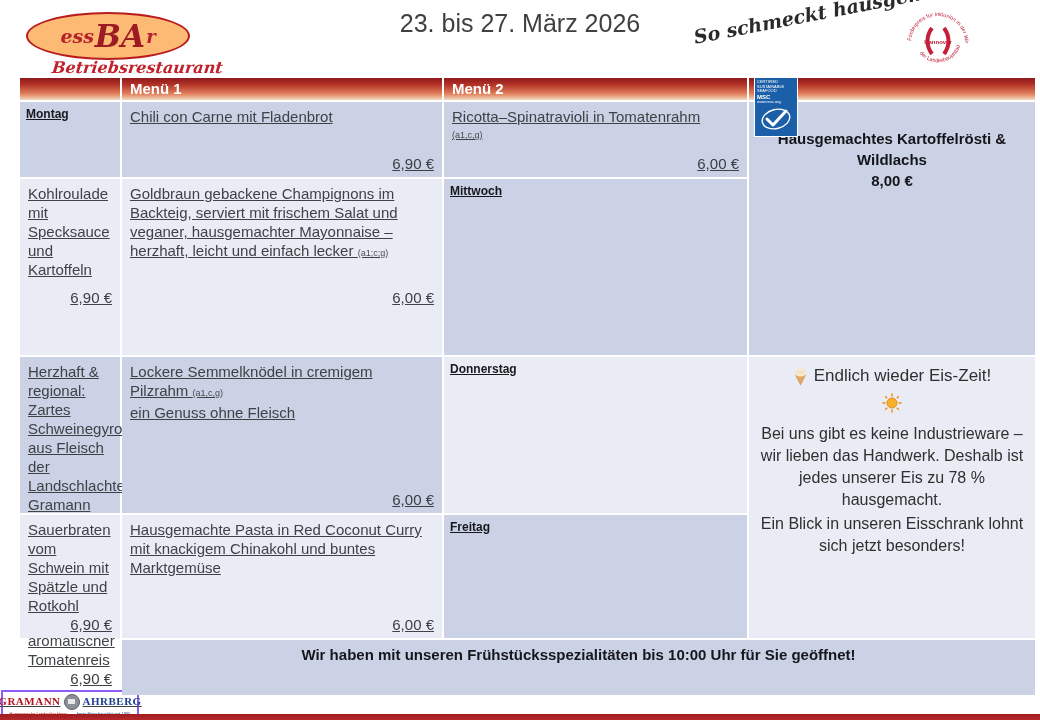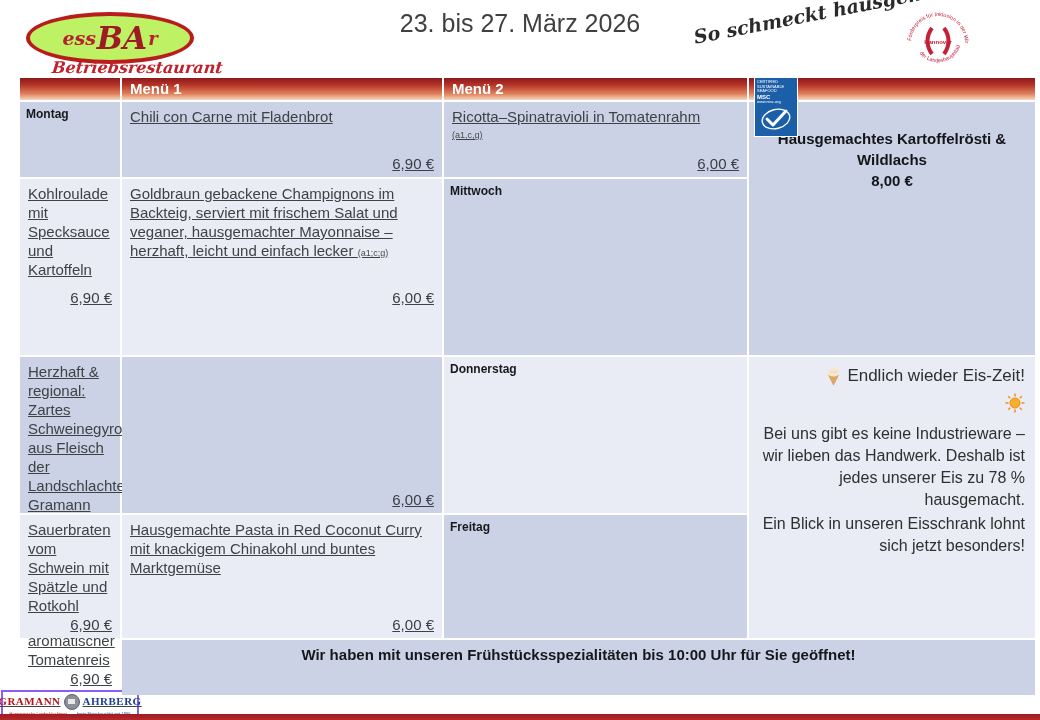--- a/index.html
+++ b/index.html
@@ -1,21 +1,21 @@
 <!DOCTYPE html>
 <html><head>
 <meta charset="utf-8">
 <style>
   html,body{margin:0;padding:0;}
   body{width:1040px;height:720px;background:#ffffff;font-family:"Liberation Sans",sans-serif;position:relative;overflow:hidden;}
   .page{position:absolute;inset:0;}
 
   
   .brand{position:absolute;left:22px;top:10px;width:175px;height:66px;}
-  .brand-ellipse{position:absolute;left:4px;top:2px;width:160px;height:44px;border:4px solid #b91c1c;border-radius:50%;display:flex;align-items:center;justify-content:center;background:#bef264;}
+  .brand-ellipse{position:absolute;left:4px;top:2px;width:160px;height:44px;border:2px solid #b91c1c;border-radius:50%;display:flex;align-items:center;justify-content:center;background:#fdba74;}
   .script{font-family:"DejaVu Serif",serif;font-style:italic;font-weight:bold;}
   .brand-ess{color:#b5212c;font-size:19px;}
   .brand-ba{color:#9c1b24;font-size:31px;line-height:1;margin:0 1px;}
   .brand-r{color:#b5212c;font-size:18px;}
   .brand-sub{position:absolute;left:30px;top:48px;color:#c0212c;font-size:16px;white-space:nowrap;transform:skewX(-6deg);}
 
   .title-block{position:absolute;left:330px;top:8px;width:380px;text-align:center;color:#404040;}
   .title-line1{font-size:26px;line-height:31px;}
   .title-ba{font-family:"DejaVu Serif",serif;font-style:italic;font-weight:bold;color:#cc1111;}
   .title-line2{font-size:25px;line-height:30px;}
@@ -26,42 +26,42 @@
 
   
   .menu-grid{position:absolute;left:20px;top:78px;display:grid;
     grid-template-columns:100px 320px 303px 286px;
     grid-template-rows:22px 75px 176px 156px 123px 55px;
     gap:2px;}
   .hdr{background:linear-gradient(180deg,#8c191c 0%,#b33226 30%,#e0815c 72%,#f6d9c0 100%);color:#ffffff;font-weight:bold;font-size:15px;line-height:22px;padding-left:8px;box-sizing:border-box;}
   .hdr.empty{padding:0;}
   .band-dark{background:#cbd2e6;}
   .band-light{background:#eaecf5;}
-  .day-cell{font-size:12px;font-weight:bold;color:#17181c;padding:5px 4px 0 6px;box-sizing:border-box;}
+  .day-cell{font-size:12px;font-weight:bold;color:#17181c;padding:5px 4px 0 6px;box-sizing:border-box;text-decoration:underline;}
   .menu-cell{box-sizing:border-box;padding:5px 8px 4px 8px;display:flex;flex-direction:column;color:#3f4245;font-size:15px;line-height:19px;text-decoration:underline;}
   .menu-cell .price{margin-top:auto;text-align:right;font-size:15px;color:#3a3d42;}
   .allergen{font-size:9px;color:#4a4a4a;}
   .pad-btm{padding-bottom:48px;}
 
   
   .gramann{align-self:center;margin-top:2px;background:#ffffff;width:134px;height:30px;display:flex;flex-direction:column;align-items:center;justify-content:center;border:2px solid #8b5cf6;}
   .gramann-row{display:flex;align-items:center;gap:3px;}
   .gramann-left{color:#b5141c;font-family:"Liberation Serif",serif;font-weight:bold;font-size:11px;letter-spacing:.5px;}
   .gramann-right{color:#1d3f8f;font-family:"Liberation Serif",serif;font-weight:bold;font-size:11px;letter-spacing:.5px;}
   .gramann-em{width:14px;height:14px;border-radius:50%;background:#8a8f98;border:1px solid #5c616b;display:flex;align-items:center;justify-content:center;}
   .gramann-em span{display:block;width:7px;height:5px;background:#e8e8e8;}
   .gramann-subs{display:flex;gap:10px;font-size:4px;line-height:5px;}
   .gramann-subs .s1{color:#b5141c;}
   .gramann-subs .s2{color:#1d3f8f;}
 
   
   .special-cell{grid-column:4;grid-row:2/4;box-sizing:border-box;padding:26px 10px 6px 10px;text-align:center;color:#2b2d33;font-size:15px;line-height:21px;}
   .special-title{font-weight:bold;color:#141519;}
   .special-price{font-weight:bold;color:#141519;margin-top:0px;}
-  .eis-cell{grid-column:4;grid-row:4/6;box-sizing:border-box;padding:8px 10px 6px 10px;text-align:right;color:#2f2f2f;font-size:16px;line-height:22px;}
+  .eis-cell{grid-column:4;grid-row:4/6;box-sizing:border-box;padding:8px 10px 6px 10px;text-align:center;color:#2f2f2f;font-size:16px;line-height:22px;}
   .eis-title{font-size:17px;display:inline-flex;align-items:center;gap:6px;}
   .eis-sun{margin:1px auto 4px auto;}
   .eis-body{margin-top:2px;}
 
   
   .friday-cell{grid-column:2/5;box-sizing:border-box;padding-top:6px;text-align:center;font-weight:bold;font-size:15px;color:#15171c;}
 
   
   .msc{position:absolute;left:755px;top:78px;width:42px;height:58px;background:#1b5fa8;box-sizing:border-box;padding:2px 2px;display:flex;flex-direction:column;align-items:center;box-shadow:0 0 0 1px #ffffff;}
   .msc-line{color:#ffffff;font-size:4px;line-height:4.5px;width:100%;text-align:left;}
@@ -147,20 +147,22 @@
             </span>
           <span class="gramann-right">AHRBERG</span>
         </div>
         <div class="gramann-subs">
           <span class="s1">Hannoversche Landschlachterei</span>
           <span class="s2">beste Fleischqualität seit 1896</span>
         </div>
       </div>
     </div>
     <div class="menu-cell band-dark">
+      <div><span>Lockere Semmelknödel in cremigem Pilzrahm </span><span class="allergen">(a1,c,g)</span></div>
+      <div>ein Genuss ohne Fleisch</div>
       <div class="price">6,00 €</div>
     </div>
 
     <div class="eis-cell band-light">
       <div class="eis-title">
         <svg width="15" height="20" viewBox="0 0 15 20">
           <polygon points="2.5,9 12.5,9 7.5,19" fill="#e0a860" stroke="#c89048" stroke-width="0.6"></polygon>
           <ellipse cx="7.5" cy="8" rx="5.5" ry="2.4" fill="#f7e8cf"></ellipse>
           <ellipse cx="7.5" cy="5.4" rx="4.4" ry="2.2" fill="#f3e0c0"></ellipse>
           <ellipse cx="7.5" cy="3" rx="3" ry="2" fill="#f7e8cf"></ellipse>

